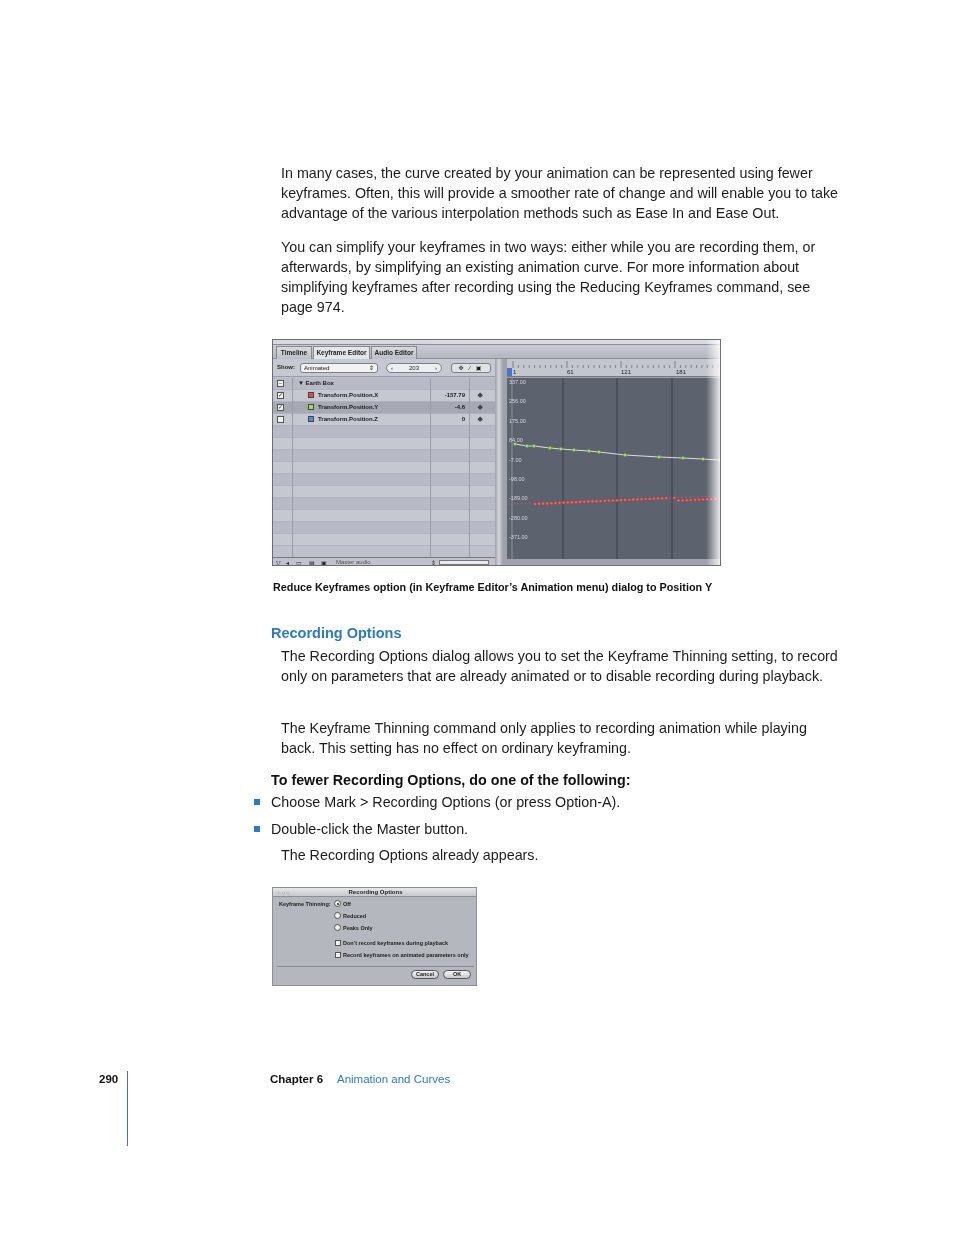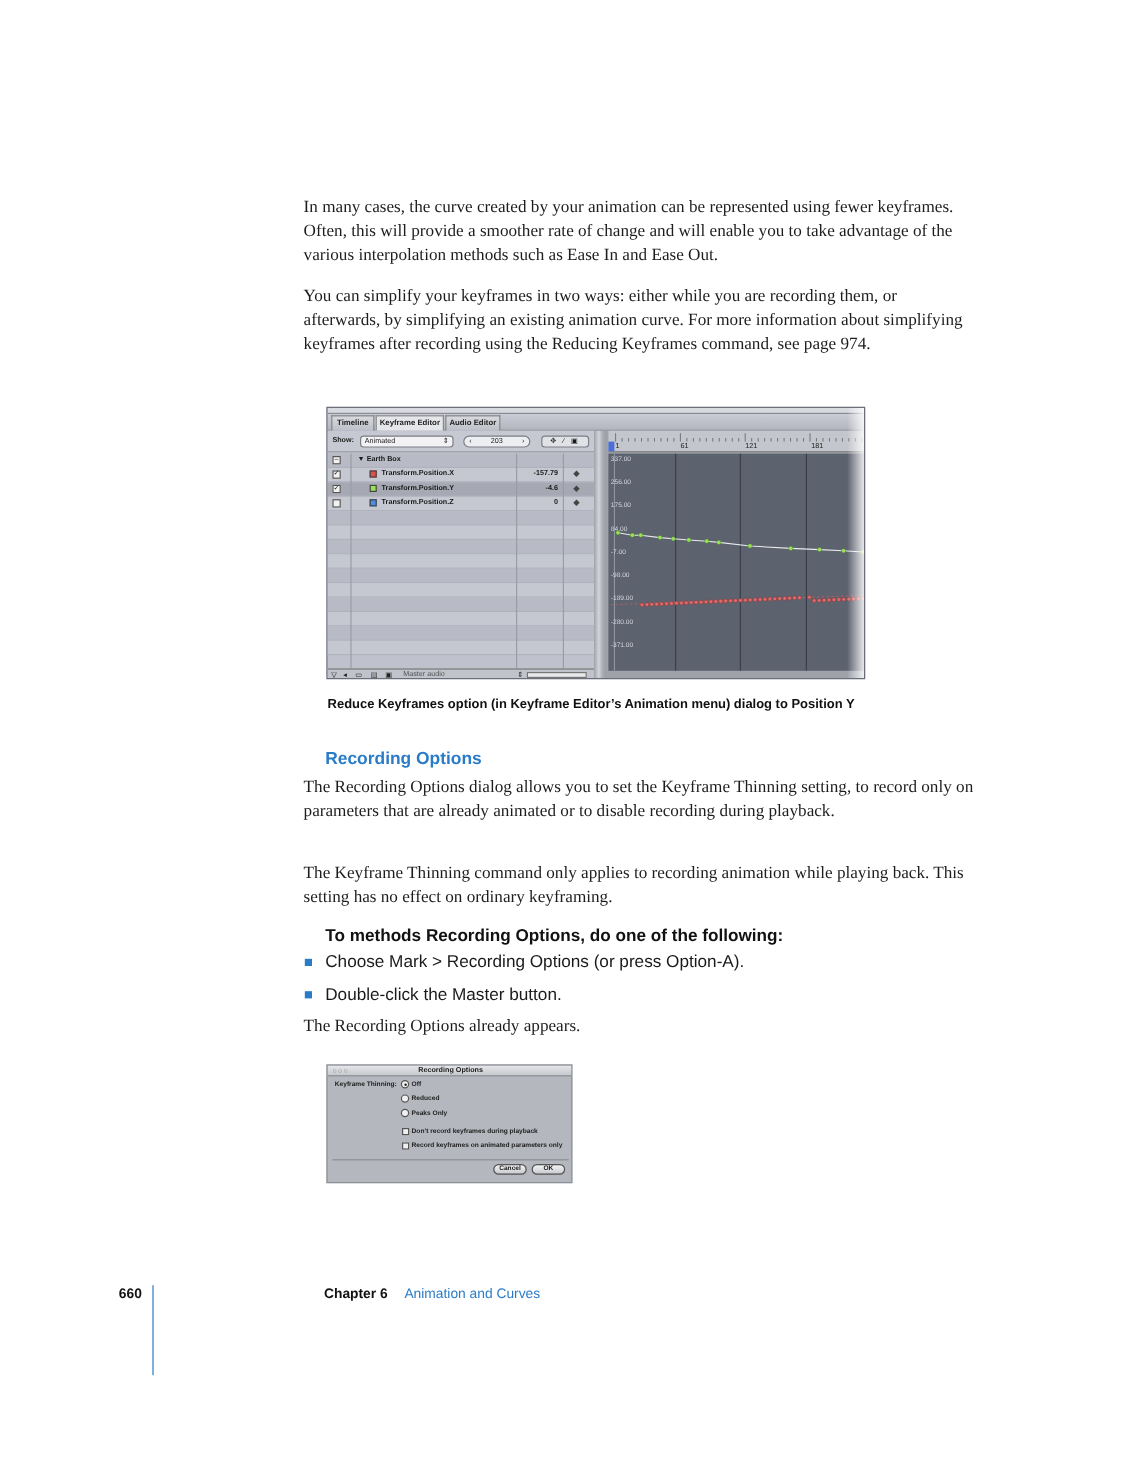--- a/index.html
+++ b/index.html
@@ -1,18 +1,18 @@
 <!DOCTYPE html>
 <html><head>
 <meta charset="utf-8">
 <style>
   * { box-sizing: border-box; }
   html, body { margin: 0; padding: 0; background: #fff; }
   body { width: 954px; height: 1235px; position: relative; font-family: "Liberation Sans", "DejaVu Sans", sans-serif; color: #1a1a1a; overflow: hidden; }
-  .para { position: absolute; left: 253px; width: 560px; font-size: 14.3px; line-height: 20px; color: #1d1d1d; margin: 0; font-family: Liberation Serif, serif; }
+  .para { position: absolute; left: 281px; width: 560px; font-size: 14.3px; line-height: 20px; color: #1d1d1d; margin: 0; }
   .caption { position: absolute; left: 273px; top: 581px; font-size: 10.8px; font-weight: bold; color: #111; }
   .h2 { position: absolute; left: 271px; top: 625px; font-size: 14.5px; font-weight: bold; color: #2a7cc7; }
   .bold-lead { position: absolute; left: 271px; top: 772px; font-size: 14.3px; font-weight: bold; color: #111; }
   .bullet { position: absolute; left: 254px; font-size: 14.3px; line-height: 20px; }
   .bullet .sq { position: absolute; left: 0; top: 7px; width: 6px; height: 6px; background: #2a7cc7; }
   .bullet .txt { position: absolute; left: 17px; white-space: nowrap; }
 
   
   .kf { position: absolute; left: 272px; top: 339px; width: 449px; height: 227px; background: #c3c6d0; border: 1px solid #6b6e78; overflow: hidden; }
   .kf .topbar { position: absolute; left: 0; top: 0; width: 449px; height: 5px; background: #d8dae0; border-bottom: 1px solid #8a8c95; }
@@ -266,21 +266,21 @@
   </div>
 
   <div class="fade"></div>
 </div>
 
 <div class="caption">Reduce Keyframes option (in Keyframe Editor’s Animation menu) dialog to Position Y</div>
 
 <div class="h2">Recording Options</div>
 <p class="para" style="top:646px">The Recording Options dialog allows you to set the Keyframe Thinning setting, to record only on parameters that are already animated or to disable recording during playback.</p>
 <p class="para" style="top:718px;width:560px">The Keyframe Thinning command only applies to recording animation while playing back. This setting has no effect on ordinary keyframing.</p>
-<div class="bold-lead">To methods Recording Options, do one of the following:</div>
+<div class="bold-lead">To fewer Recording Options, do one of the following:</div>
 
 <div class="bullet" style="top:792px">
   <span class="sq"></span>
   <span class="txt">Choose Mark &gt; Recording Options (or press Option-A).</span>
 </div>
 <div class="bullet" style="top:819px">
   <span class="sq"></span>
   <span class="txt">Double-click the Master button.</span>
 </div>
 <p class="para" style="top:845px">The Recording Options already appears.</p>
@@ -297,16 +297,16 @@
   <span class="lbl" style="left:70px;top:37px">Peaks Only</span>
   <span class="cb" style="left:62px;top:52px"></span>
   <span class="lbl" style="left:70px;top:52px">Don’t record keyframes during playback</span>
   <span class="cb" style="left:62px;top:64px"></span>
   <span class="lbl" style="left:70px;top:64px">Record keyframes on animated parameters only</span>
   <div class="sep"></div>
   <div class="btn" style="left:138px;width:28px">Cancel</div>
   <div class="btn" style="left:170px;width:28px">OK</div>
 </div>
 
-<div class="pagenum">660</div>
+<div class="pagenum">290</div>
 <div class="rule"></div>
 <div class="chap">Chapter 6</div>
 <div class="chapname">Animation and Curves</div>
 
 </body></html>

